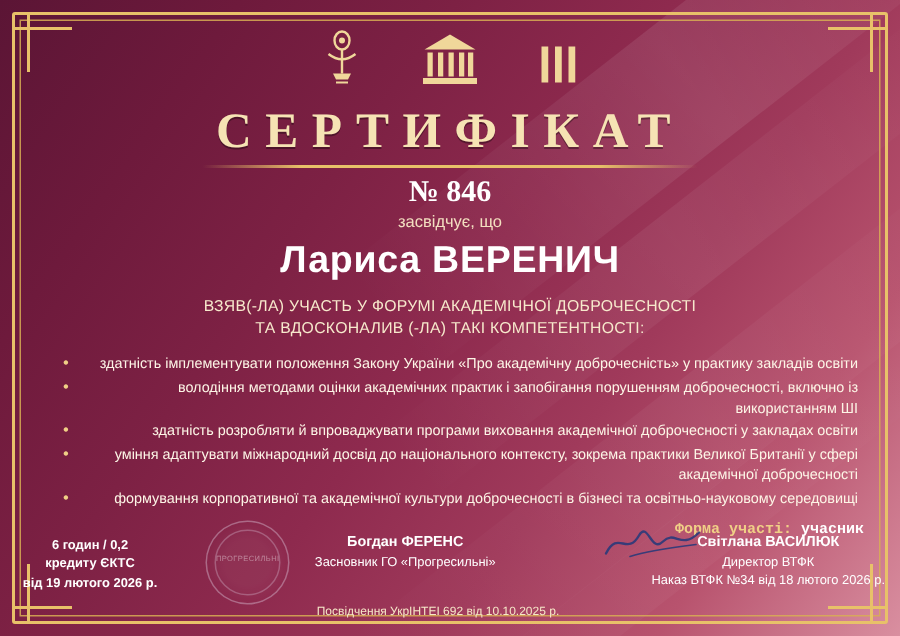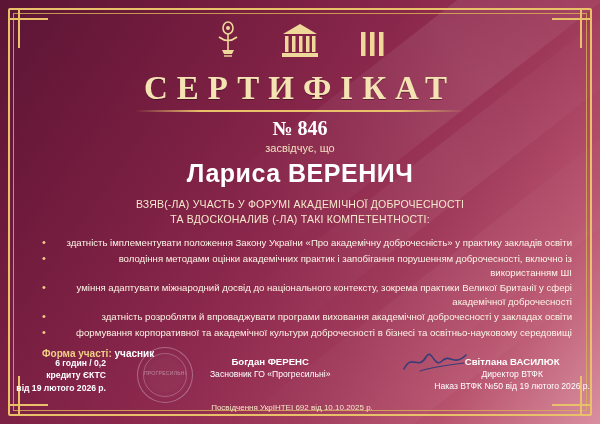--- a/index.html
+++ b/index.html
@@ -140,40 +140,41 @@
   .comp-list li::before {
     content: "\2022";
     position: absolute;
     left: 0;
     top: -1px;
     color: #f0cf86;
     font-size: 11px;
   }
 
   .participation {
-    text-align: left;
+    text-align: right;
     padding-left: 18px;
     margin-top: 8px;
     font-size: 10px;
     color: #ffffff;
+    font-family: Liberation Mono, monospace;
   }
   .participation .lbl { color: #f0cf86; font-weight: bold; }
   .participation .val { font-weight: bold; color: #ffffff; }
 
   
   .footer {
     position: absolute;
     left: 0; right: 0; bottom: 30px;
     display: flex;
     align-items: flex-start;
     justify-content: space-between;
     padding: 0 10px 0 14px;
   }
   .hours {
-    text-align: right;
+    text-align: center;
     font-size: 8.6px;
     line-height: 1.45;
     color: #ffffff;
     font-weight: bold;
     width: 92px;
     padding-top: 2px;
   }
   .sig-block {
     text-align: center;
     font-size: 9px;
@@ -296,22 +297,22 @@
     <div class="recipient">Лариса ВЕРЕНИЧ</div>
 
     <div class="statement">
       <div>ВЗЯВ(-ЛА) УЧАСТЬ У ФОРУМІ АКАДЕМІЧНОЇ ДОБРОЧЕСНОСТІ</div>
       <div>ТА ВДОСКОНАЛИВ (-ЛА) ТАКІ КОМПЕТЕНТНОСТІ:</div>
     </div>
 
     <ul class="comp-list">
       <li>здатність імплементувати положення Закону України «Про академічну доброчесність» у практику закладів освіти</li>
       <li>володіння методами оцінки академічних практик і запобігання порушенням доброчесності, включно із використанням ШІ</li>
+      <li>здатність розробляти й впроваджувати програми виховання академічної доброчесності у закладах освіти</li>
       <li>уміння адаптувати міжнародний досвід до національного контексту, зокрема практики Великої Британії у сфері академічної доброчесності</li>
-      <li>здатність розробляти й впроваджувати програми виховання академічної доброчесності у закладах освіти</li>
       <li>формування корпоративної та академічної культури доброчесності в бізнесі та освітньо-науковому середовищі</li>
     </ul>
 
     <div class="participation">
       <span class="lbl">Форма участі:</span>
       <span class="val">учасник</span>
     </div>
   </div>
 
   <div class="footer">
@@ -332,18 +333,18 @@
 
     <div class="sig-block">
       <div class="signature-mark">
         <svg width="72" height="26" viewBox="0 0 72 26" aria-hidden="true">
           <path d="M4 20 C12 4, 18 22, 26 8 C32 -2, 34 20, 42 12 C50 4, 54 18, 66 6" fill="none" stroke="currentColor" stroke-width="1.6" stroke-linecap="round"></path>
           <path d="M20 22 C32 18, 48 16, 64 14" fill="none" stroke="currentColor" stroke-width="1.1" stroke-linecap="round"></path>
         </svg>
       </div>
       <div class="sig-name">Світлана ВАСИЛЮК</div>
       <div class="sig-role">Директор ВТФК</div>
-      <div class="sig-role">Наказ ВТФК №50 від 19 лютого 2026 р.</div>
+      <div class="sig-role">Наказ ВТФК №34 від 18 лютого 2026 р.</div>
     </div>
   </div>
 
   <div class="license">Посвідчення УкрІНТЕІ 692 від 10.10.2025 р.</div>
 </div>
 
 </body></html>

